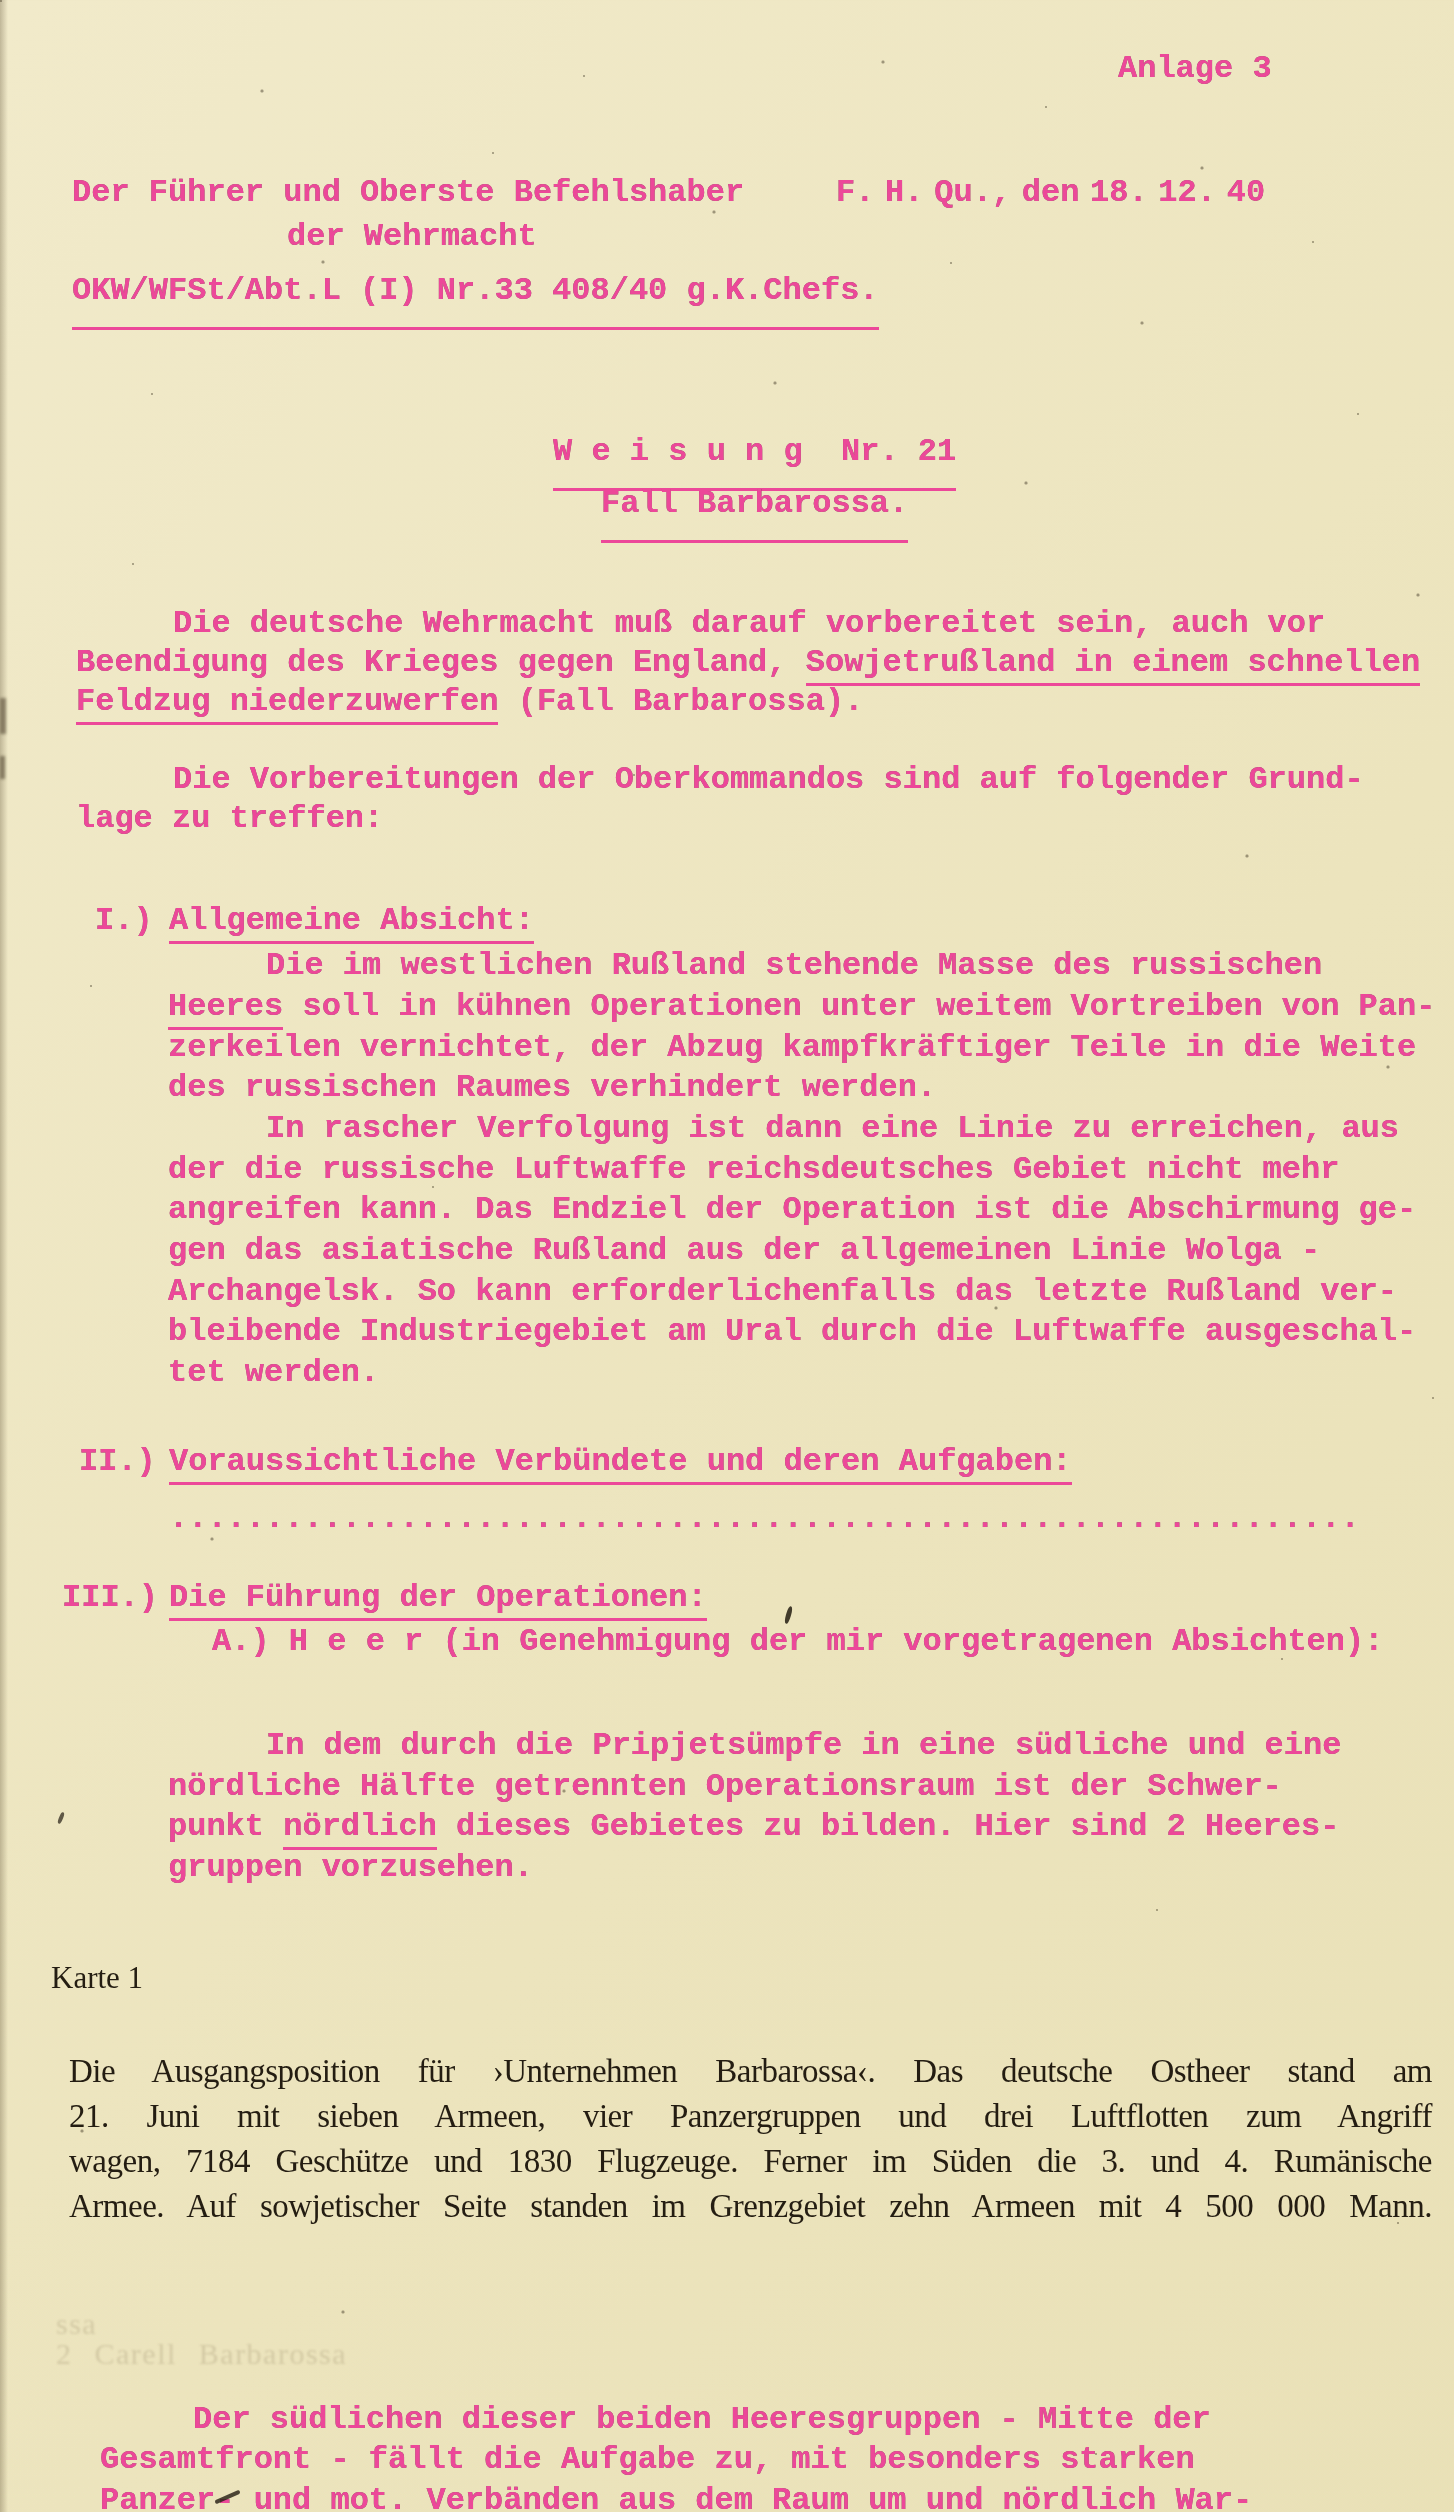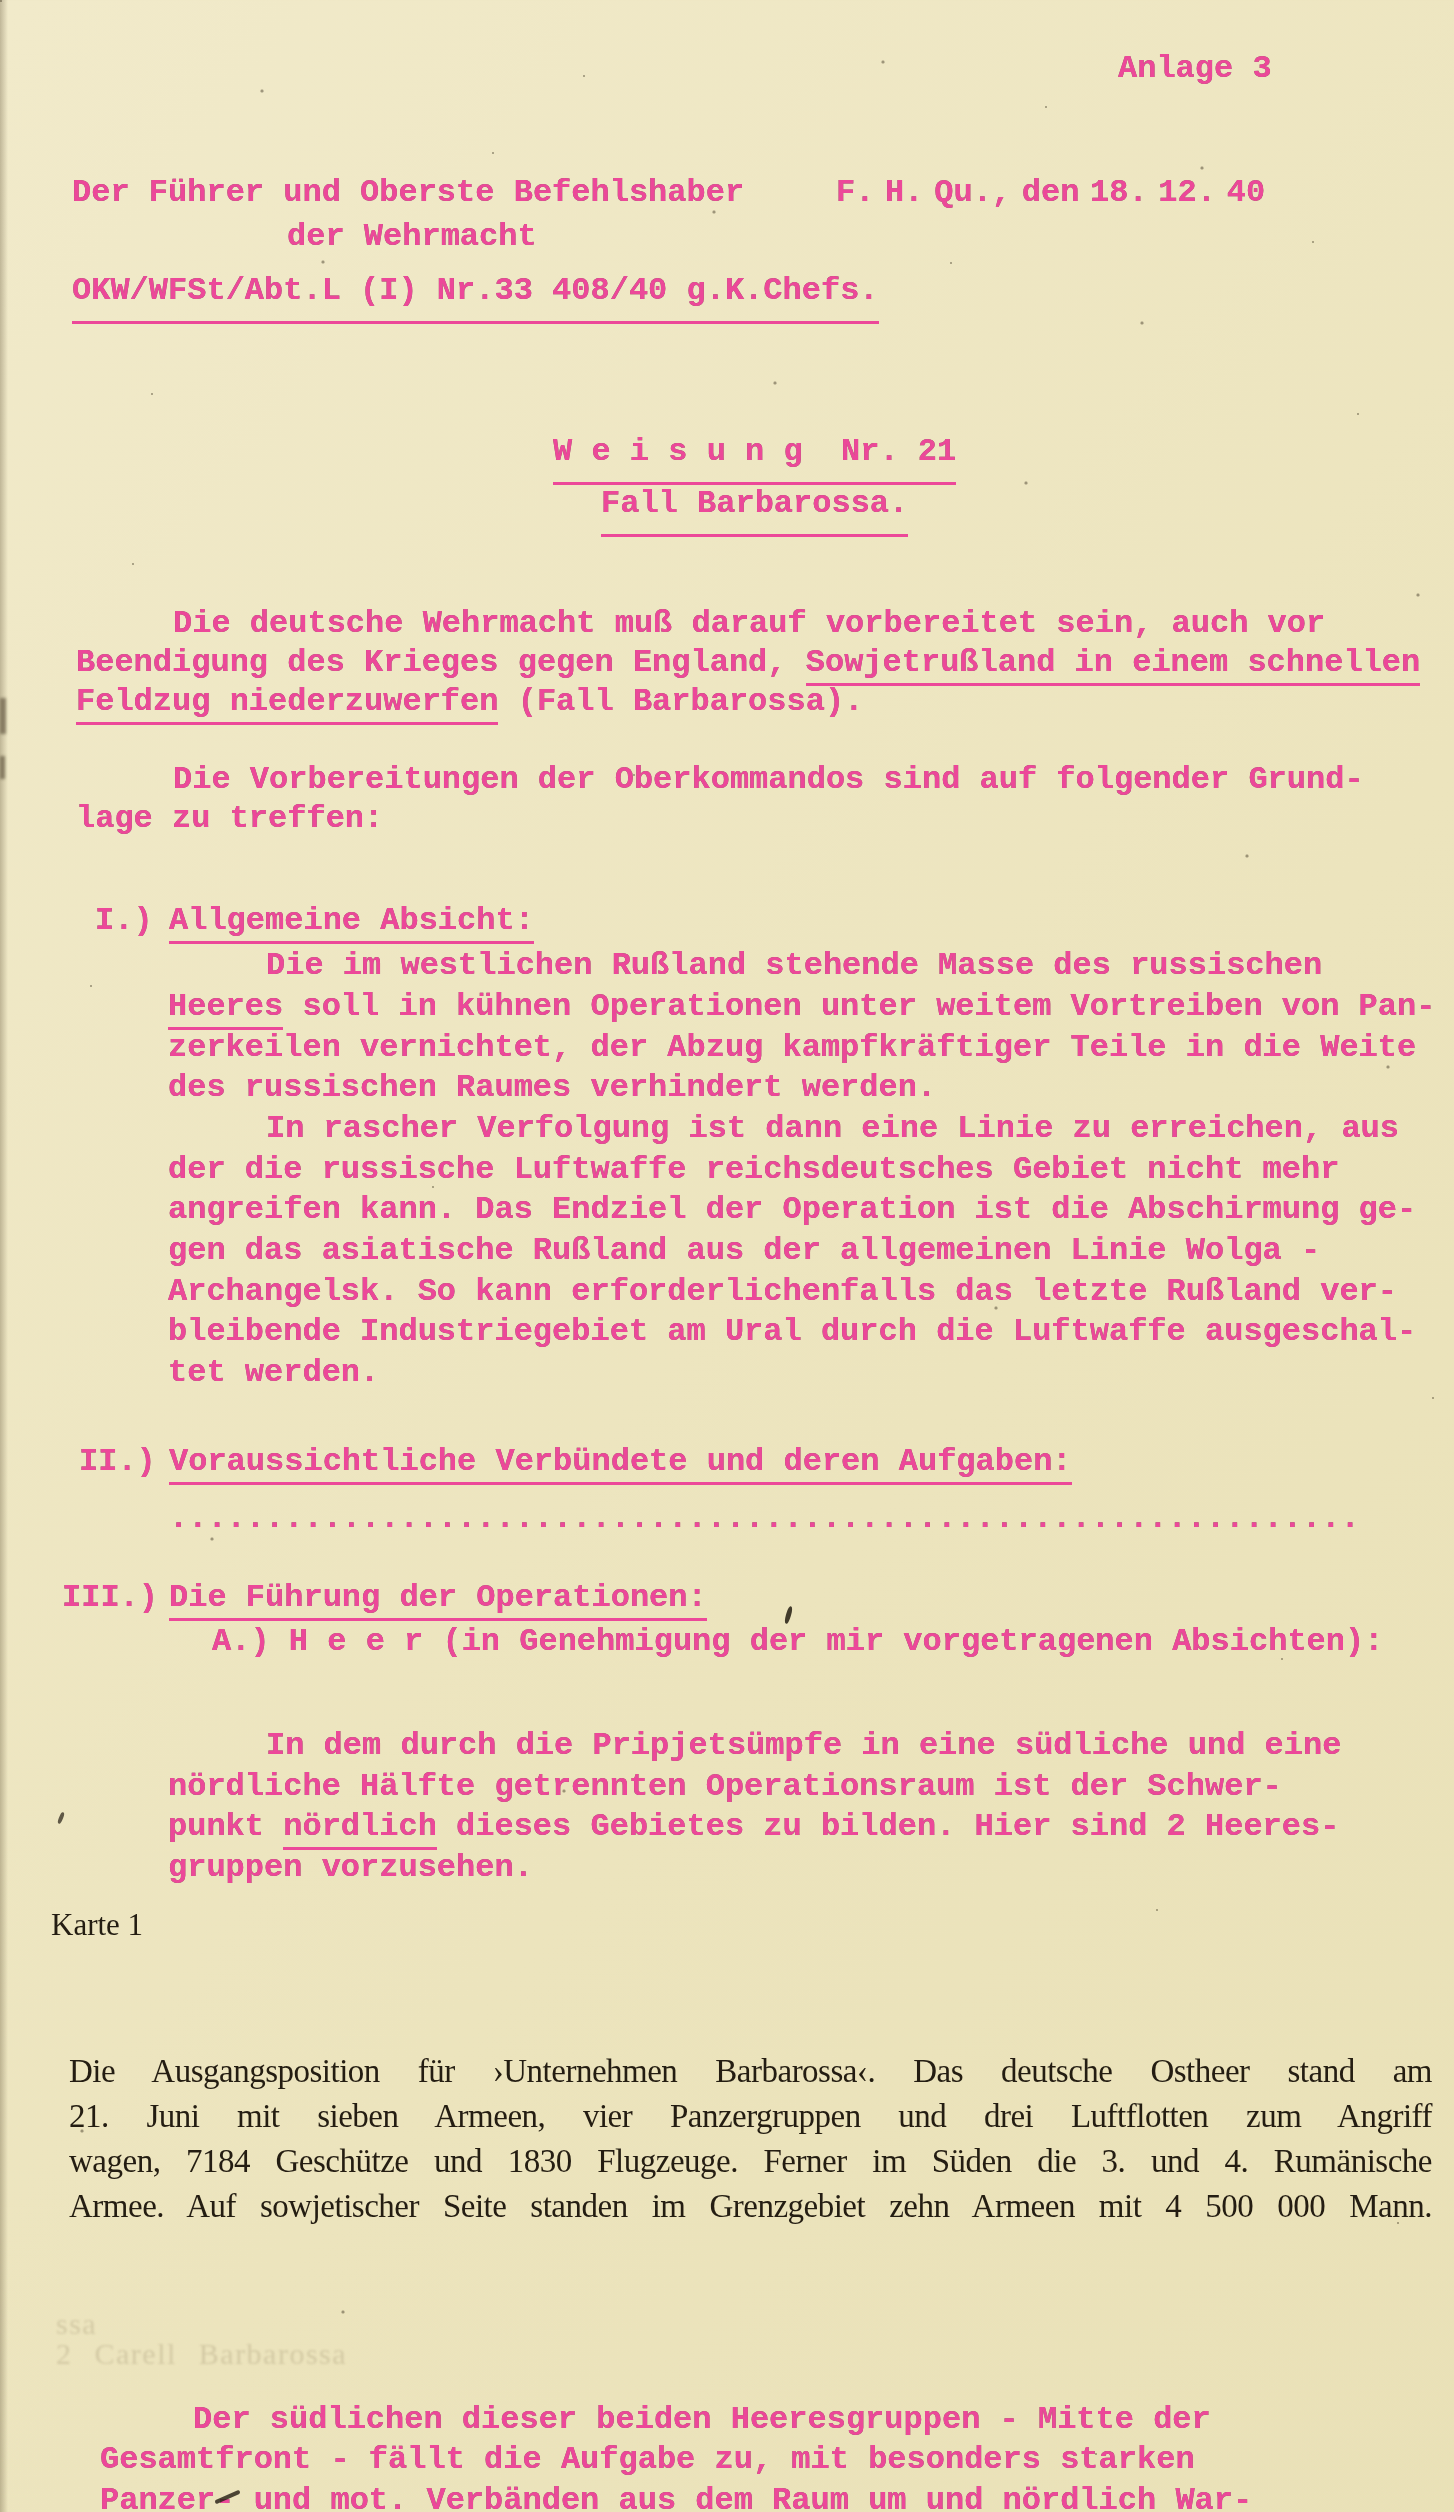--- a/index.html
+++ b/index.html
@@ -15,26 +15,26 @@
   
   .tw {
     position: absolute;
     margin-top: -4.5px;
     font: 700 32px/1 "Liberation Mono", "DejaVu Sans Mono", monospace;
     color: #ec4899;
     white-space: pre;
     text-shadow: 0 0 0.5px rgba(36,29,18,.65);
   }
   .u      { border-bottom: 3.5px solid currentColor; padding-bottom: 2px; font-family: Liberation Mono, monospace; }
-  .u-full { border-bottom: 3.5px solid currentColor; padding-bottom: 14px; }
+  .u-full { border-bottom: 3.5px solid currentColor; padding-bottom: 20px; }
   .half-space { word-spacing: -8.5px; }
 
   
   .serif-label {
-    position: absolute; left: 51px; top: 1909px;
+    position: absolute; left: 51px; top: 1962px;
     font: 400 31px/1 "Liberation Serif", "DejaVu Serif", serif;
     color: #241d12;
     text-align: right;
   }
   .caption {
     position: absolute; left: 69px; top: 2049px; width: 1363px;
     font: 400 33px/45px "Liberation Serif", "DejaVu Serif", serif;
     letter-spacing: -0.5px;
     color: #241d12;
   }

